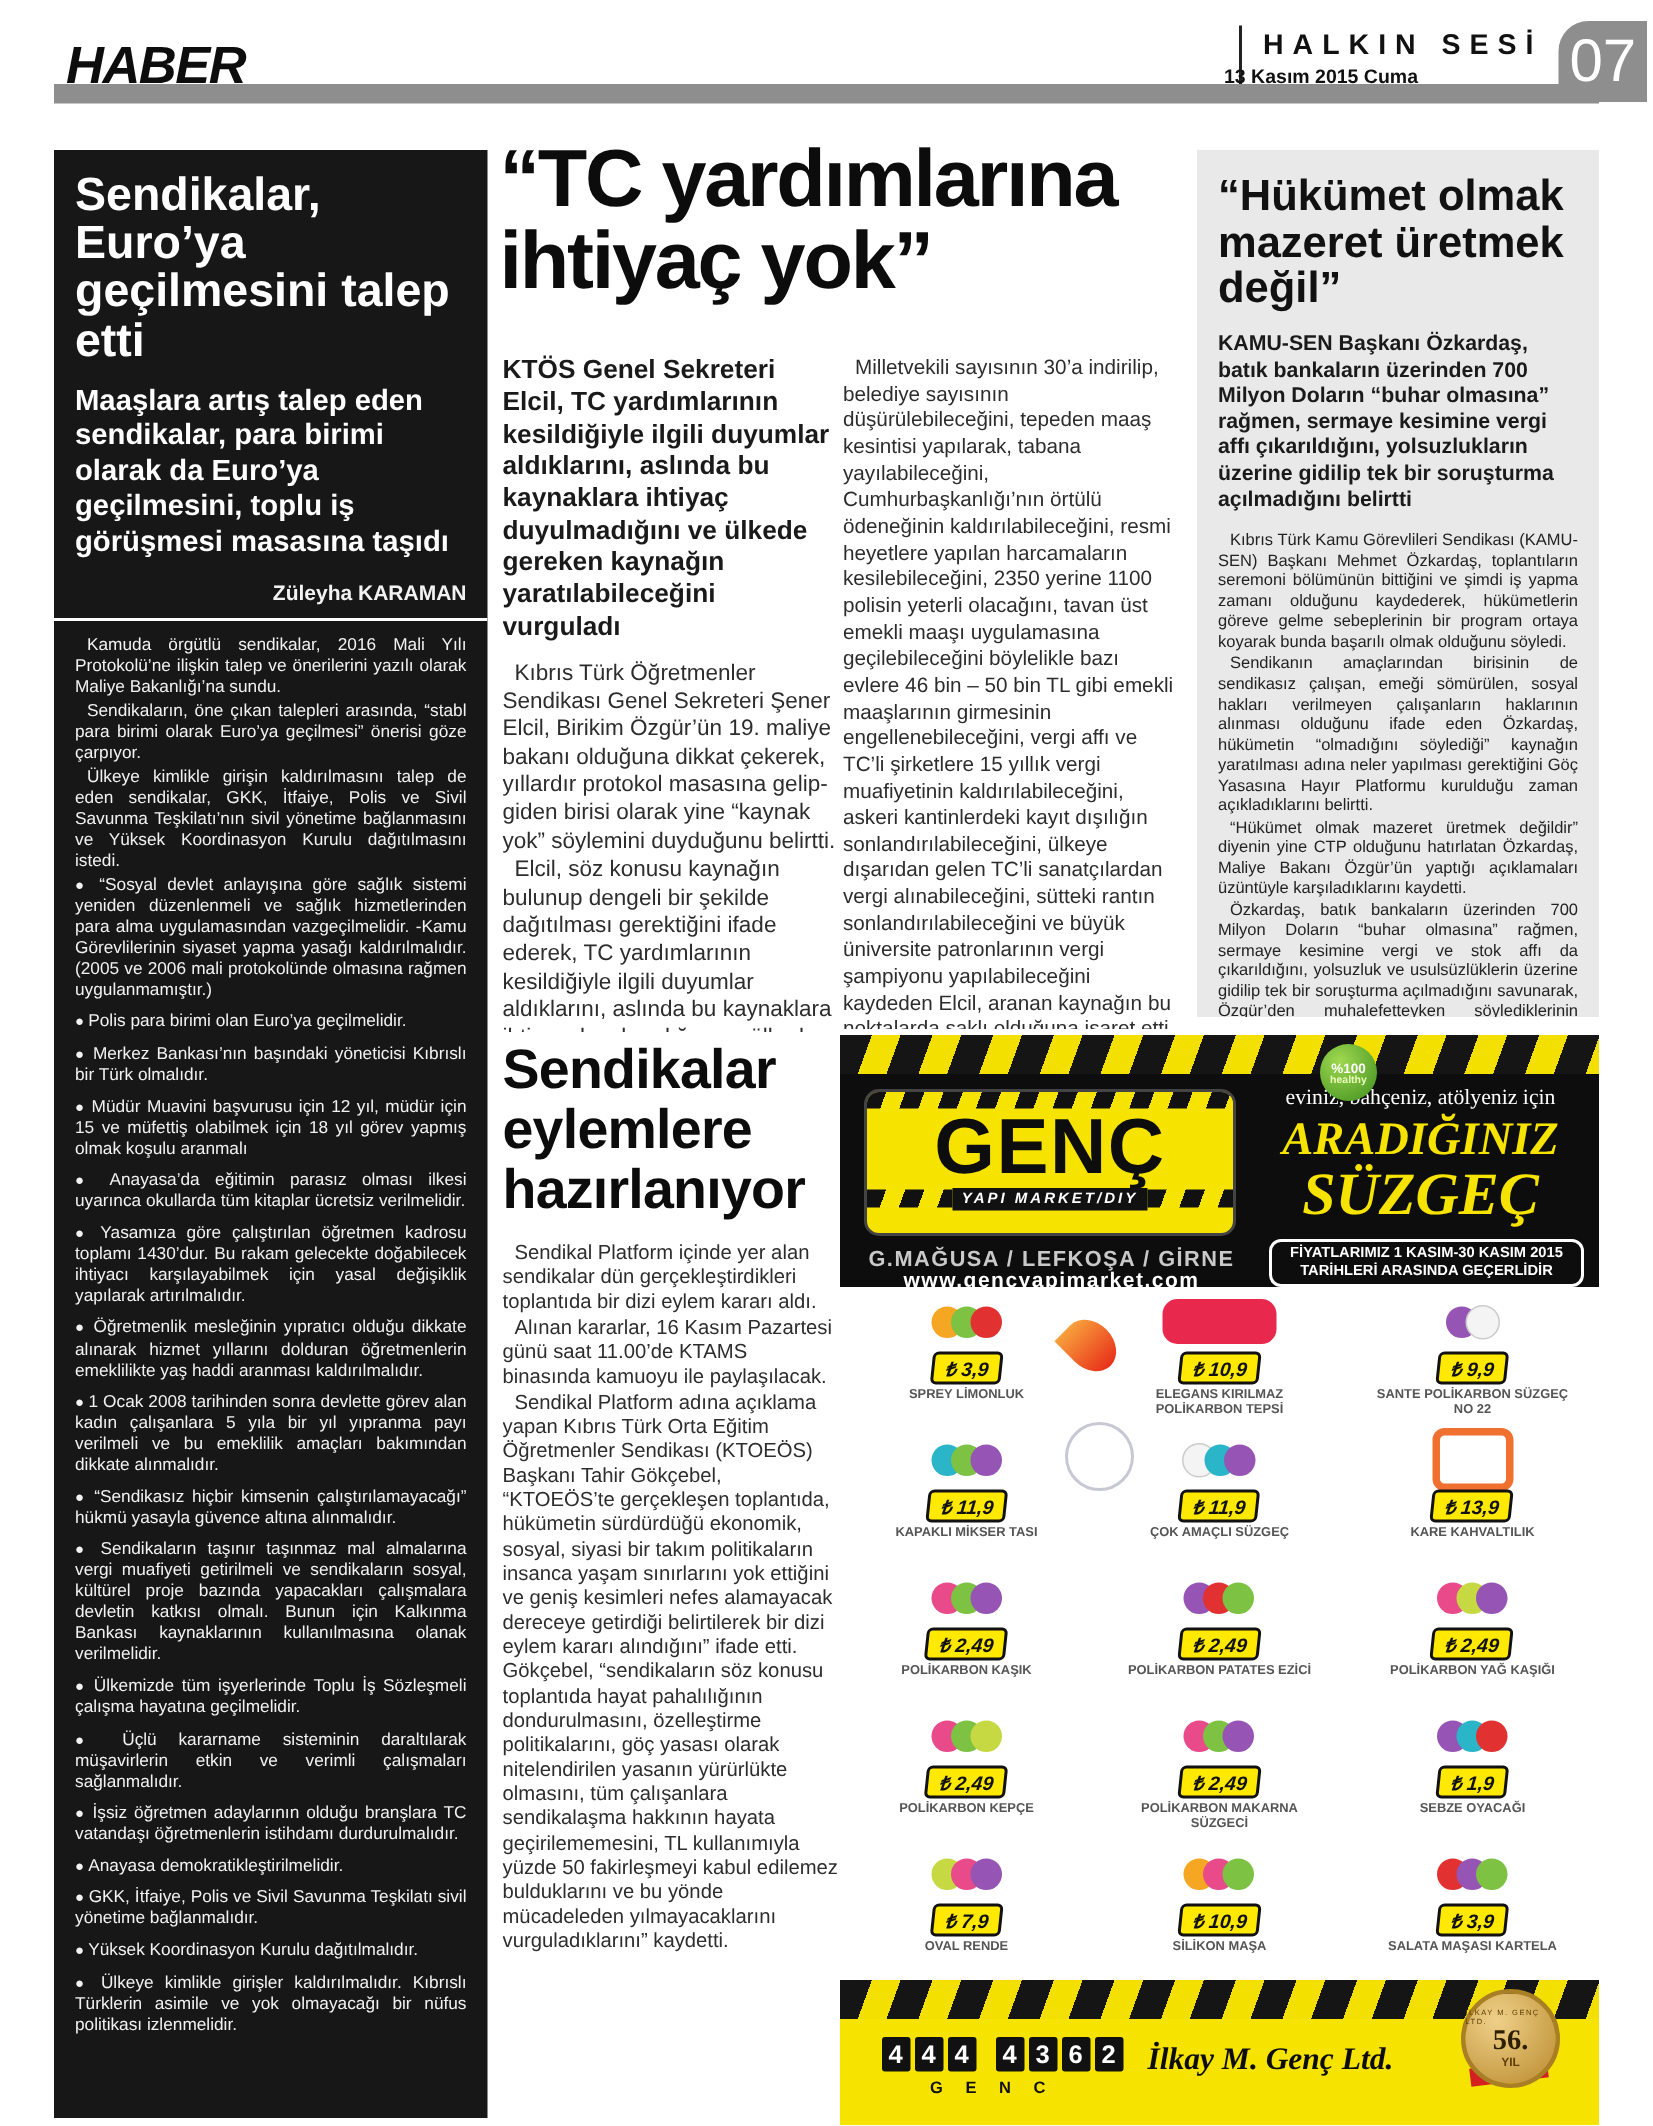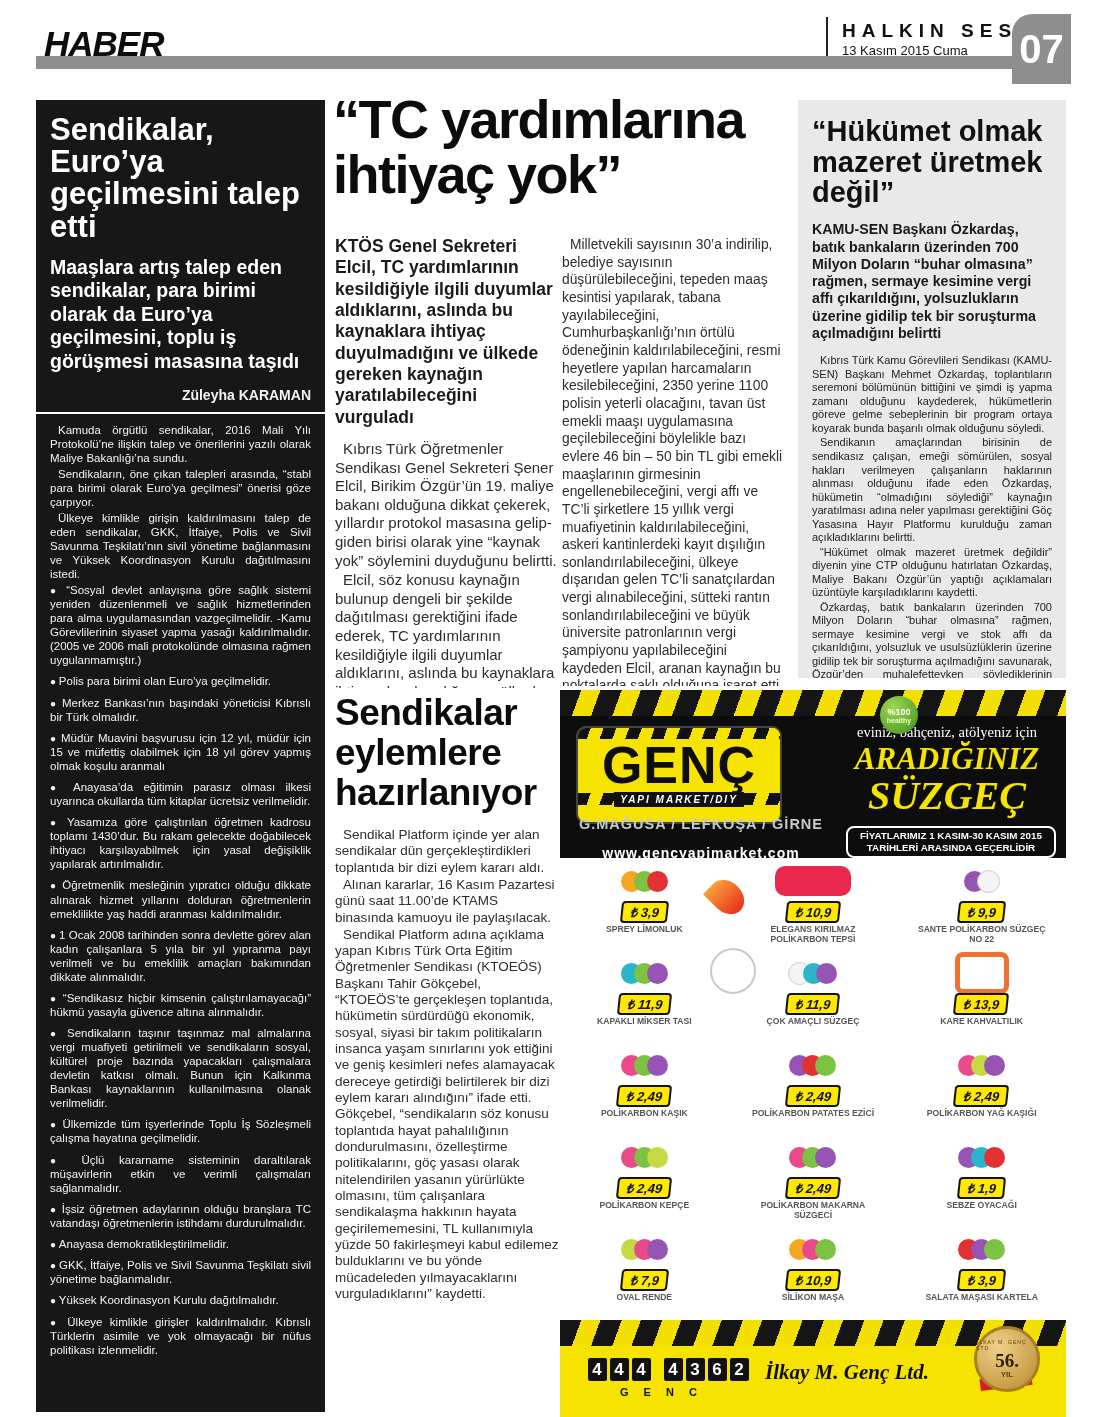--- a/index.html
+++ b/index.html
@@ -3,22 +3,22 @@
 <meta charset="utf-8">
 <style>
   html,body{margin:0;padding:0;background:#fff;font-family:"Liberation Sans",sans-serif;color:#111;}
   .page{position:relative;width:1102px;height:1417px;background:#fff;overflow:hidden;}
 
   
   .h-haber{position:absolute;left:44px;top:24px;font-size:35px;font-weight:bold;font-style:italic;letter-spacing:-1px;color:#0d0d0d;}
   .h-bar{position:absolute;left:36px;top:56px;width:1030px;height:13px;background:#8e8e8e;}
   .h-vline{position:absolute;left:826px;top:17px;width:2px;height:39px;background:#222;}
   .h-paper{position:absolute;left:842px;top:20px;font-size:19px;font-weight:bold;letter-spacing:6px;white-space:nowrap;}
-  .h-date{position:absolute;left:842px;top:43px;font-size:13px;font-weight:normal;}
-  .h-pageno{position:absolute;left:1012px;top:14px;width:59px;height:70px;background:#8e8e8e;border-radius:20px 0 0 0;color:#fff;font-size:40px;font-weight:bold;display:flex;align-items:center;justify-content:center;}
+  .h-date{position:absolute;left:816px;top:43px;font-size:13px;font-weight:bold;}
+  .h-pageno{position:absolute;left:1039px;top:14px;width:59px;height:54px;background:#8e8e8e;border-radius:20px 0 0 0;color:#fff;font-size:40px;font-weight:normal;display:flex;align-items:center;justify-content:center;}
 
   
   .la{position:absolute;left:36px;top:100px;width:289px;height:1312px;background:#171717;color:#f2f2f2;box-sizing:border-box;padding:12px 14px;overflow:hidden;}
   .la-title{font-size:31px;line-height:1.04;font-weight:bold;color:#fff;margin:2px 0 13px;}
   .la-lede{font-size:19.5px;line-height:1.2;font-weight:bold;color:#fff;margin:0 0 14px;}
   .la-byline{text-align:right;font-weight:bold;font-size:14px;margin:0 0 9px;}
   .la-rule{border:none;border-top:2px solid #fff;margin:0 -14px 9px;}
   .la .p{margin:0 0 2px;text-align:justify;line-height:1.22;font-size:11.5px;text-indent:8px;}
   .la-listhead{font-weight:bold;text-decoration:underline;text-align:center;margin:12px 0 10px;font-size:12.5px;line-height:1.3;}
   .la .bullet{margin:0 0 7px;text-align:justify;line-height:1.22;font-size:11.5px;}
@@ -41,31 +41,31 @@
   .ra{position:absolute;left:798px;top:100px;width:268px;height:578px;background:#e9e9e9;box-sizing:border-box;padding:14px 14px;overflow:hidden;}
   .ra-title{font-size:29px;line-height:1.06;font-weight:bold;color:#111;margin:2px 0 13px;}
   .ra-standfirst{font-size:14.2px;line-height:1.22;font-weight:bold;color:#1a1a1a;margin:0 0 12px;}
   .ra .p{font-size:11px;line-height:1.23;color:#222;margin:0 0 1px;text-align:justify;text-indent:8px;}
 
   
   .ad{position:absolute;left:560px;top:690px;width:506px;height:727px;background:#fff;overflow:hidden;}
   .hz{background:repeating-linear-gradient(110deg,#151515 0 20px,#f3e000 20px 38px);}
   .ad-hz-top{position:absolute;left:0;top:0;width:506px;height:26px;}
   .ad-head{position:absolute;left:0;top:26px;width:506px;height:142px;background:#0d0d0d;}
-  .logo{position:absolute;left:16px;top:10px;width:206px;height:98px;background:#f6e400;border-radius:10px;border:2px solid #444;box-sizing:border-box;overflow:hidden;}
+  .logo{position:absolute;left:16px;top:10px;width:248px;height:98px;background:#f6e400;border-radius:10px;border:2px solid #444;box-sizing:border-box;overflow:hidden;}
   .logo-hz{height:11px;background:repeating-linear-gradient(110deg,#111 0 12px,#f6e400 12px 24px);}
   .logo-word{font-size:52px;font-weight:bold;letter-spacing:1px;color:#0d0d0d;text-align:center;line-height:0.95;margin-top:2px;}
   .logo-foot{display:flex;align-items:center;height:18px;}
   .logo-foot .logo-hz{flex:1;height:12px;}
   .logo-sub{background:#111;color:#fff;font-size:10px;font-weight:bold;letter-spacing:2px;padding:2px 6px;white-space:nowrap;font-style:italic;}
   .tagline{position:absolute;left:278px;top:8px;width:218px;text-align:center;color:#fff;}
   .tag-small{font-family:"Liberation Serif",serif;font-size:14.5px;color:#fff;margin-bottom:2px;}
   .tag-big1{font-family:"Liberation Serif",serif;font-style:italic;font-weight:bold;font-size:31px;color:#f6e400;line-height:1.05;}
   .tag-big2{font-family:"Liberation Serif",serif;font-style:italic;font-weight:bold;font-size:40px;color:#f6e400;line-height:1.0;}
-  .adr{position:absolute;left:16px;top:100px;width:250px;text-align:center;color:#c9c9c9;font-size:14.5px;font-weight:bold;letter-spacing:1px;}
+  .adr{position:absolute;left:16px;top:116px;width:250px;text-align:center;color:#c9c9c9;font-size:14.5px;font-weight:bold;letter-spacing:1px;}
   .url{position:absolute;left:16px;top:129px;width:250px;text-align:center;color:#fff;font-size:14px;font-weight:bold;letter-spacing:1px;}
   .validity{position:absolute;right:10px;top:110px;width:210px;border:2px solid #fff;border-radius:8px;color:#fff;font-size:9.8px;font-weight:bold;text-align:center;line-height:1.25;padding:2px 4px;box-sizing:border-box;}
 
   .products{position:absolute;left:0;top:168px;width:506px;height:462px;background:#fff;display:grid;grid-template-columns:repeat(3,1fr);grid-auto-rows:92px;align-items:start;padding-top:2px;box-sizing:border-box;}
   .card{display:flex;flex-direction:column;align-items:center;justify-content:flex-start;padding-top:3px;}
   .ph{height:36px;display:flex;align-items:center;justify-content:center;}
   .dot{width:21px;height:21px;border-radius:50%;margin:0 -4px;display:inline-block;}
   .c-pink{background:#e84a8a;}.c-green{background:#7dc242;}.c-purple{background:#9655b5;}
   .c-teal{background:#2ab5c9;}.c-red{background:#e23131;}.c-lime{background:#c6d943;}
   .c-orange{background:#f5a623;}.c-white{background:#f4f4f4;border:1px solid #ccc;}

